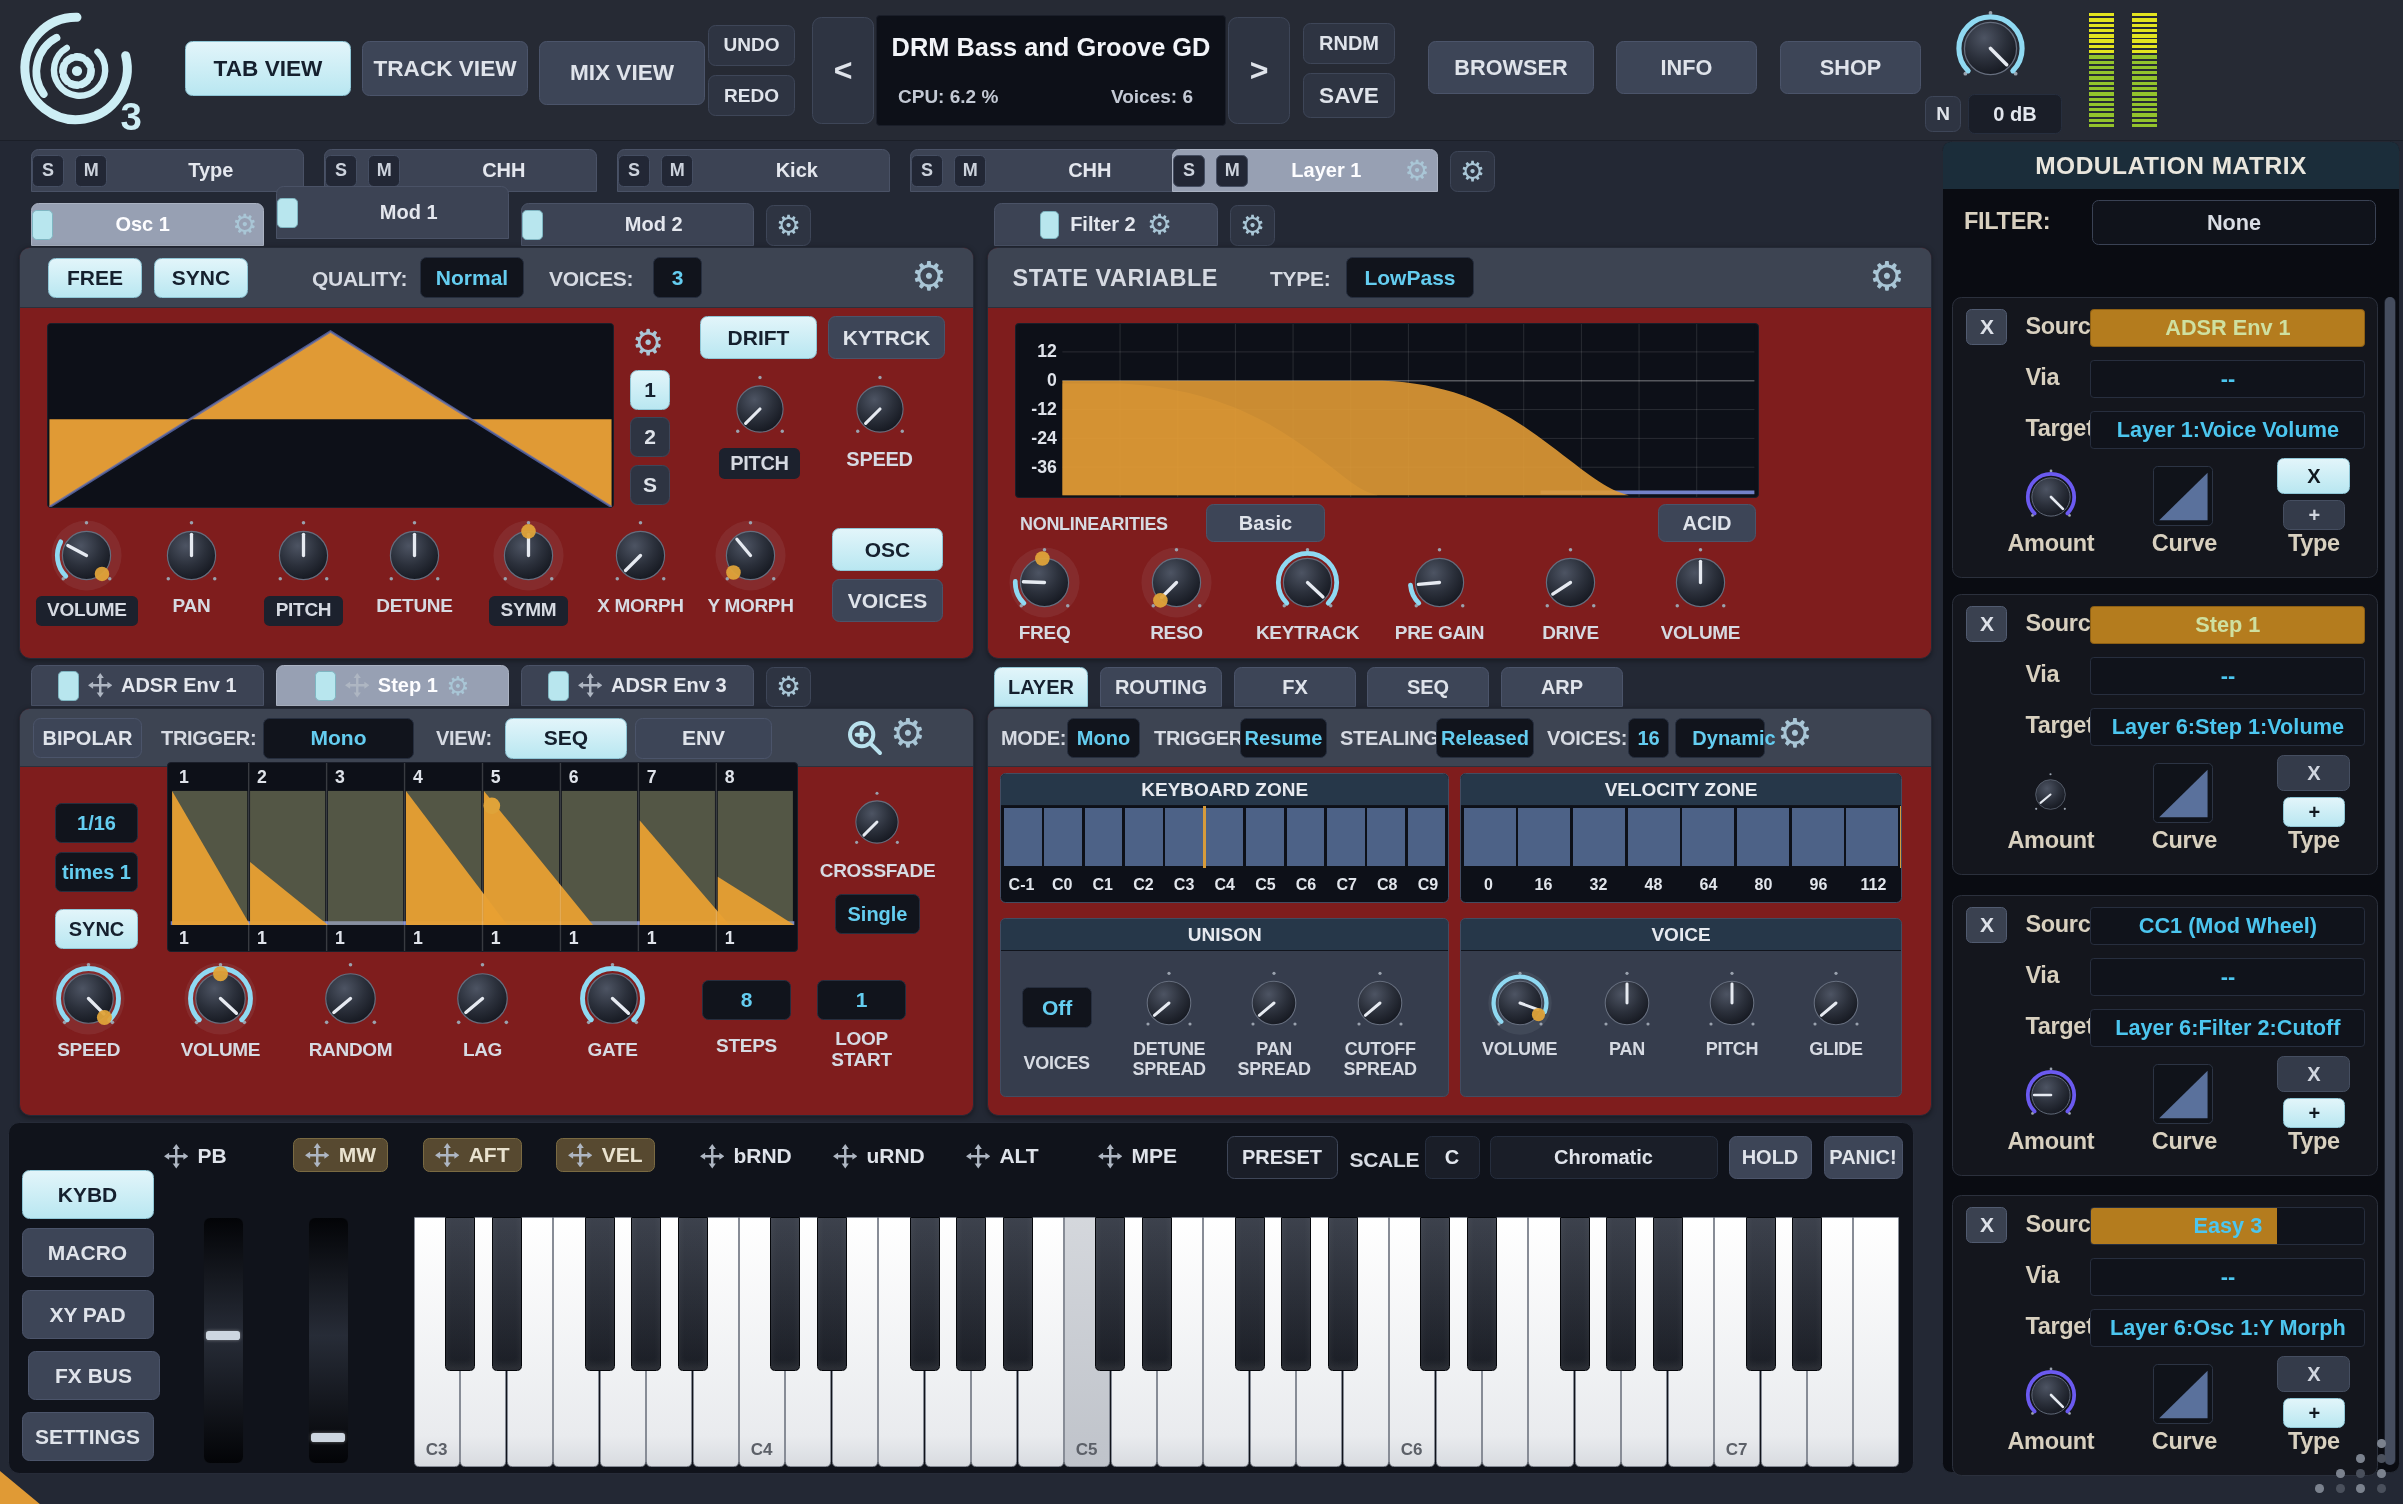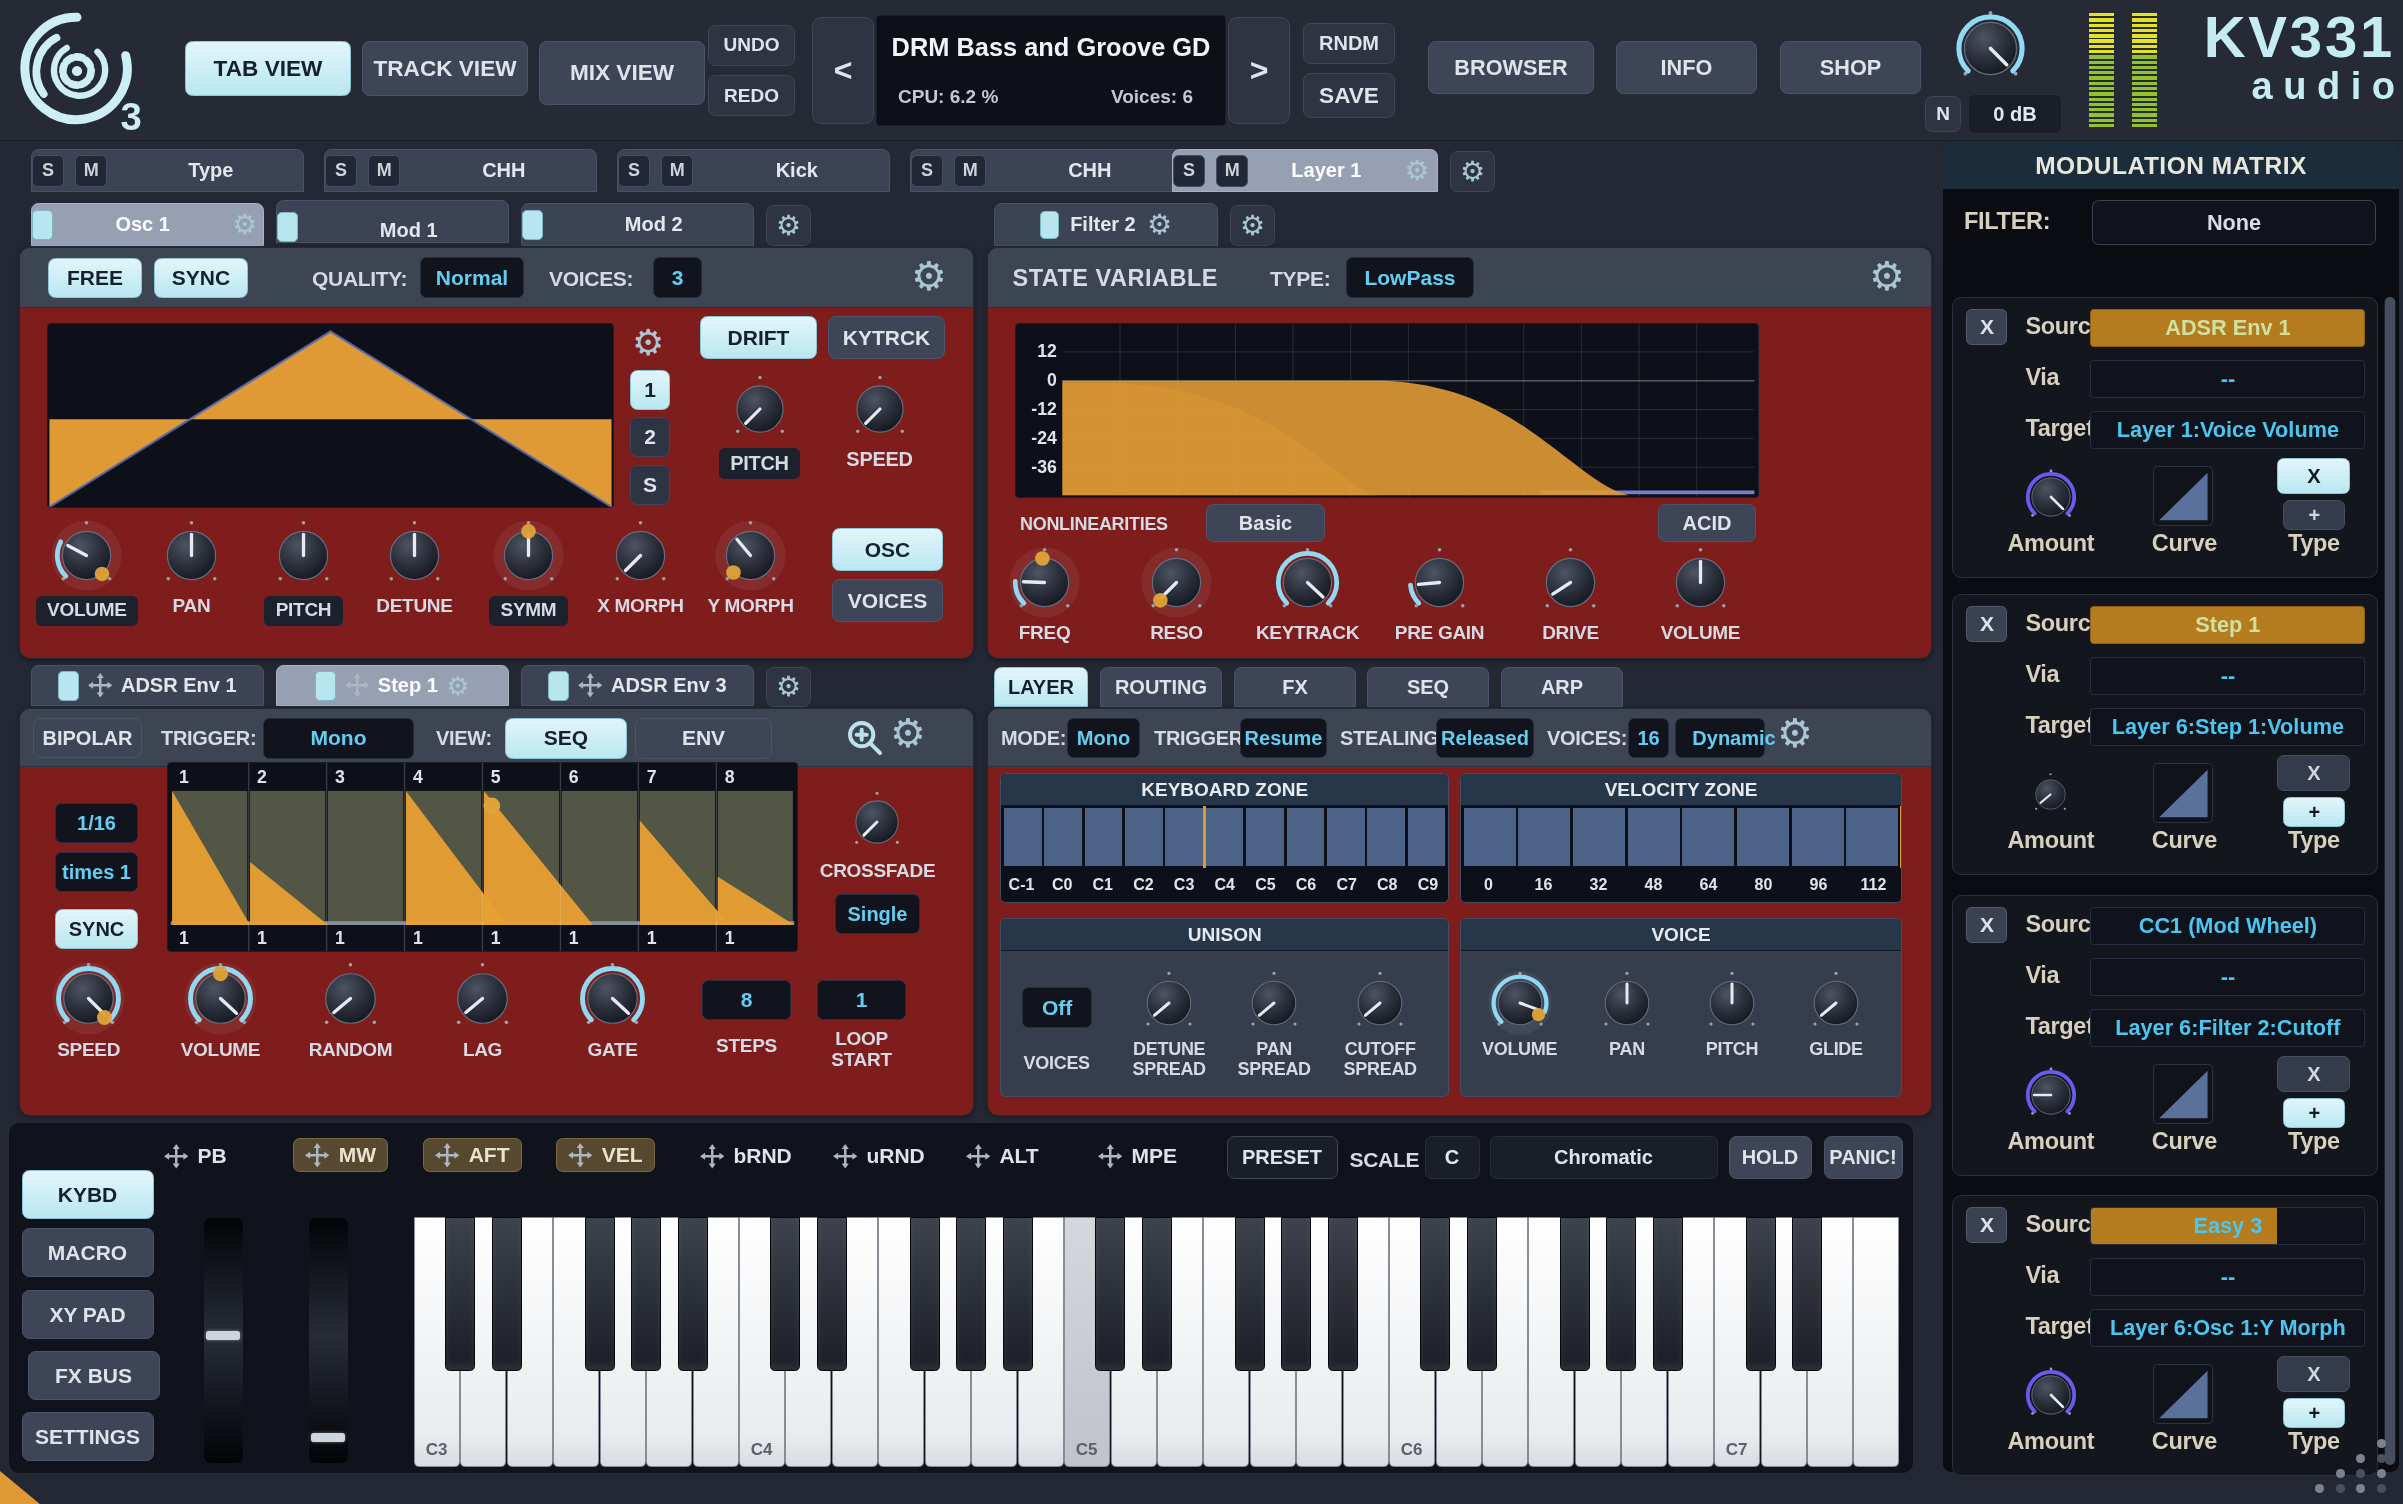--- a/index.html
+++ b/index.html
@@ -150,24 +150,20 @@
         <div style="width: 24.5px; height: 3.4px; margin-bottom: 1.9px; background: rgb(147, 195, 44);"></div>
         <div style="width: 24.5px; height: 3.4px; margin-bottom: 1.9px; background: rgb(147, 195, 44);"></div>
         <div style="width: 24.5px; height: 3.4px; margin-bottom: 1.9px; background: rgb(147, 195, 44);"></div>
         <div style="width: 24.5px; height: 3.4px; margin-bottom: 1.9px; background: rgb(147, 195, 44);"></div>
         <div style="width: 24.5px; height: 3.4px; margin-bottom: 1.9px; background: rgb(147, 195, 44);"></div>
         <div style="width: 24.5px; height: 3.4px; margin-bottom: 1.9px; background: rgb(147, 195, 44);"></div>
         <div style="width: 24.5px; height: 3.4px; margin-bottom: 1.9px; background: rgb(147, 195, 44);"></div>
         <div style="width: 24.5px; height: 3.4px; margin-bottom: 1.9px; background: rgb(147, 195, 44);"></div>
         <div style="width: 24.5px; height: 3.4px; margin-bottom: 1.9px; background: rgb(147, 195, 44);"></div>
       </div>
-    <div class="abs" style="left:2177px;top:7.5px;width:218px;text-align:right;color:#c5ecf2;">
-      <div style="font-size:58px;font-weight:bold;letter-spacing:2.8px;line-height:1;">KV331</div>
-      <div style="font-size:38px;font-weight:bold;line-height:1;margin-top:1.9px;">a u d i o</div>
-    </div>
   </div>
 
   <div id="trackTabs">
       <div class="tab" style="left: 31px; top: 149px; width: 273px; height: 43px;">
         <div class="sm">S</div>
         <div class="sm">M</div>
         <div style="flex: 1 1 0%; text-align: center;">Type</div>
       </div>
       <div class="tab" style="left: 324px; top: 149px; width: 273px; height: 43px;">
         <div class="sm">S</div>
@@ -191,21 +187,21 @@
         <div class="gear" style="font-size: 28px; margin-right: 7.5px;">⚙</div>
       </div>
     </div>
 
   <div id="oscTabs">
       <div class="tab on" style="left: 31px; top: 203px; width: 233px; height: 43px;">
         <div class="chk"></div>
         <div style="flex: 1 1 0%; text-align: center;">Osc 1</div>
         <div class="gear" style="font-size: 28px; margin-right: 5.6px;">⚙</div>
       </div>
-      <div class="tab" style="left: 276px; top: 200px; width: 233px; height: 43px; align-items: flex-end;">
+      <div class="tab" style="left: 276px; top: 186px; width: 233px; height: 53px;">
         <div class="chk"></div>
         <div style="flex: 1 1 0%; text-align: center;">Mod 1</div>
       </div>
       <div class="tab" style="left: 521px; top: 203px; width: 233px; height: 43px;">
         <div class="chk"></div>
         <div style="flex: 1 1 0%; text-align: center;">Mod 2</div>
       </div>
     </div>
   <div class="tab" id="filterTab" style="left:994px;top:203px;width:224px;height:43px;">
     <span class="chk" style="width:19px;height:28px;"></span>

